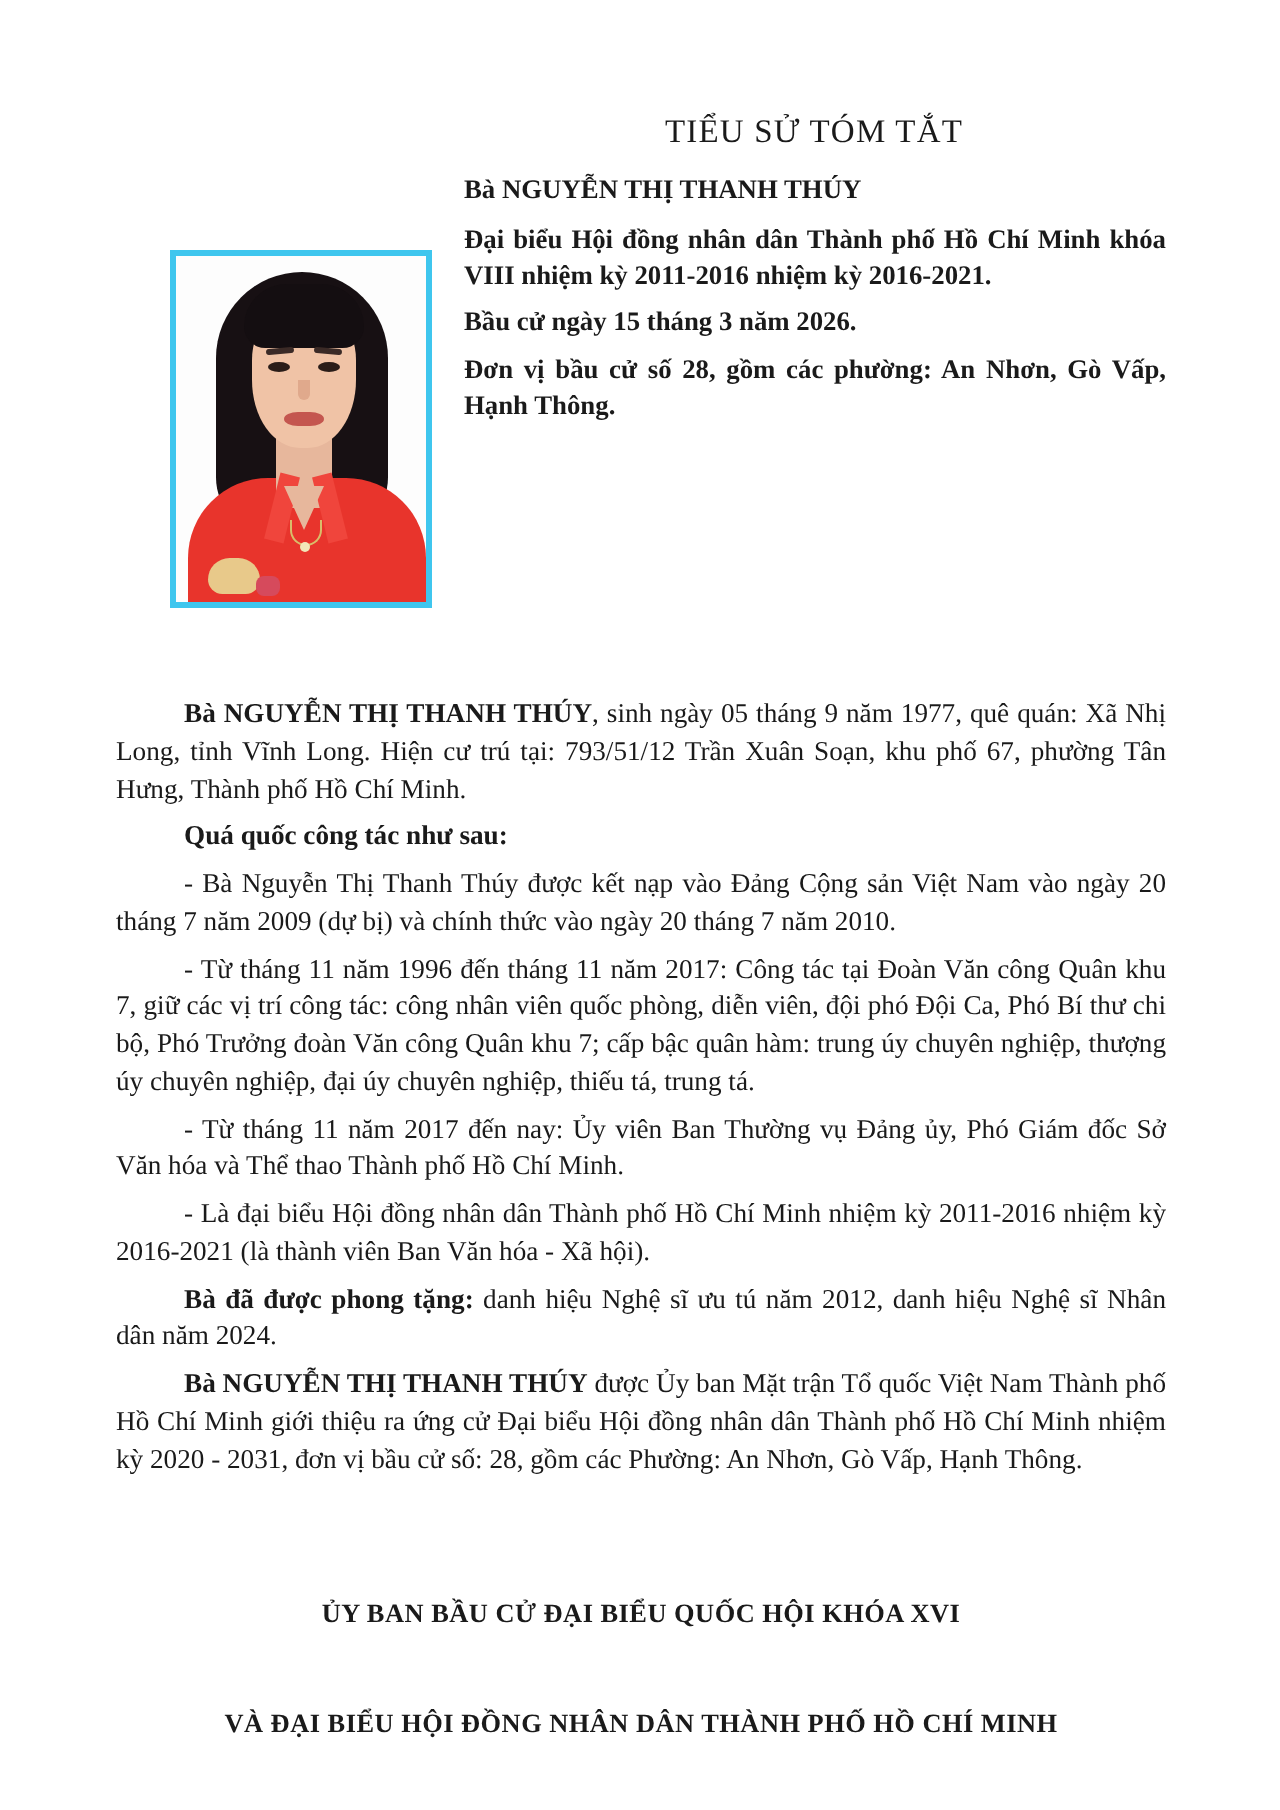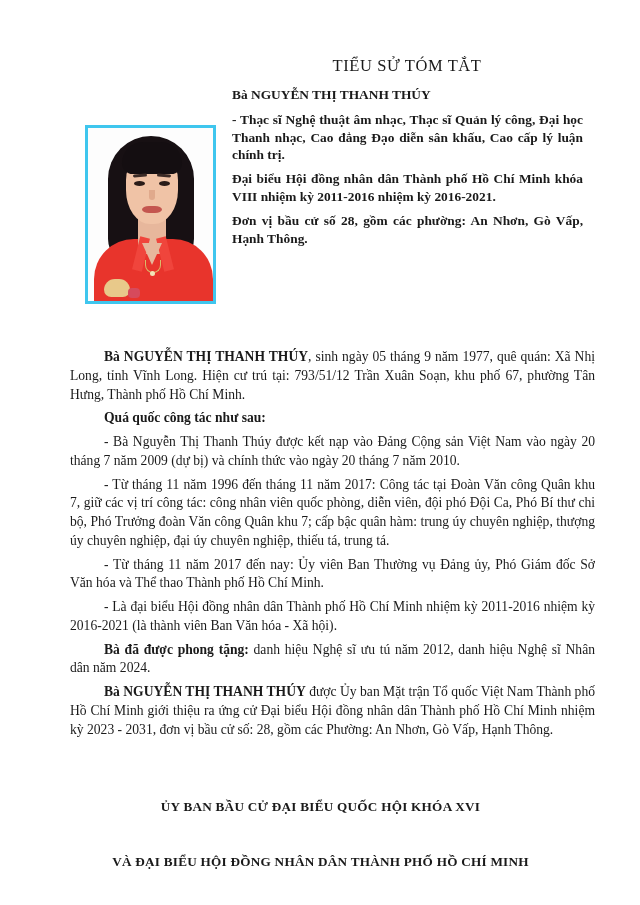--- a/index.html
+++ b/index.html
@@ -192,21 +192,20 @@
   .side-col p.lead {
     margin-bottom: 7px;
   }
 
   
   .body-col {
     position: absolute;
     left: 58px;
     top: 348px;
     width: 525px;
-    margin-left: 12px;
   }
   .body-col p {
     margin: 0 0 5px 0;
     font-size: 13.6px;
     line-height: 1.38;
     text-align: justify;
     text-justify: inter-word;
     text-indent: 34px;
   }
   .body-col b { font-weight: bold; }
@@ -253,34 +252,34 @@
       <div class="ph-brow-r"></div>
       <div class="ph-eye-l"></div>
       <div class="ph-eye-r"></div>
       <div class="ph-nose"></div>
       <div class="ph-lips"></div>
     </div>
   </div>
 
   <div class="side-col">
     <p class="lead">Bà NGUYỄN THỊ THANH THÚY</p>
-    <p>- Thạc sĩ Nghệ thuật âm nhạc, Thạc sĩ Quản lý công, Đại học Thanh nhạc, Cao đẳng Đạo diễn sân khấu, Cao cấp lý luận chính trị.</p>
     <p>Đại biểu Hội đồng nhân dân Thành phố Hồ Chí Minh khóa VIII nhiệm kỳ 2011-2016 nhiệm kỳ 2016-2021.</p>
+    <p>Bầu cử ngày 15 tháng 3 năm 2026.</p>
     <p>Đơn vị bầu cử số 28, gồm các phường: An Nhơn, Gò Vấp, Hạnh Thông.</p>
   </div>
 
   <div class="body-col">
     <p><b>Bà NGUYỄN THỊ THANH THÚY</b><span>, sinh ngày 05 tháng 9 năm 1977, quê quán: Xã Nhị Long, tỉnh Vĩnh Long. Hiện cư trú tại: 793/51/12 Trần Xuân Soạn, khu phố 67, phường Tân Hưng, Thành phố Hồ Chí Minh.</span></p>
     <p><b>Quá quốc công tác như sau:</b></p>
     <p>- Bà Nguyễn Thị Thanh Thúy được kết nạp vào Đảng Cộng sản Việt Nam vào ngày 20 tháng 7 năm 2009 (dự bị) và chính thức vào ngày 20 tháng 7 năm 2010.</p>
     <p>- Từ tháng 11 năm 1996 đến tháng 11 năm 2017: Công tác tại Đoàn Văn công Quân khu 7, giữ các vị trí công tác: công nhân viên quốc phòng, diễn viên, đội phó Đội Ca, Phó Bí thư chi bộ, Phó Trưởng đoàn Văn công Quân khu 7; cấp bậc quân hàm: trung úy chuyên nghiệp, thượng úy chuyên nghiệp, đại úy chuyên nghiệp, thiếu tá, trung tá.</p>
     <p>- Từ tháng 11 năm 2017 đến nay: Ủy viên Ban Thường vụ Đảng ủy, Phó Giám đốc Sở Văn hóa và Thể thao Thành phố Hồ Chí Minh.</p>
     <p>- Là đại biểu Hội đồng nhân dân Thành phố Hồ Chí Minh nhiệm kỳ 2011-2016 nhiệm kỳ 2016-2021 (là thành viên Ban Văn hóa - Xã hội).</p>
     <p><b>Bà đã được phong tặng:</b><span> danh hiệu Nghệ sĩ ưu tú năm 2012, danh hiệu Nghệ sĩ Nhân dân năm 2024.</span></p>
-    <p><b>Bà NGUYỄN THỊ THANH THÚY</b><span> được Ủy ban Mặt trận Tổ quốc Việt Nam Thành phố Hồ Chí Minh giới thiệu ra ứng cử Đại biểu Hội đồng nhân dân Thành phố Hồ Chí Minh nhiệm kỳ 2023 - 2031, đơn vị bầu cử số: 28, gồm các Phường: An Nhơn, Gò Vấp, Hạnh Thông.</span></p>
+    <p><b>Bà NGUYỄN THỊ THANH THÚY</b><span> được Ủy ban Mặt trận Tổ quốc Việt Nam Thành phố Hồ Chí Minh giới thiệu ra ứng cử Đại biểu Hội đồng nhân dân Thành phố Hồ Chí Minh nhiệm kỳ 2020 - 2031, đơn vị bầu cử số: 28, gồm các Phường: An Nhơn, Gò Vấp, Hạnh Thông.</span></p>
   </div>
 
   <div class="footer">
     <div>ỦY BAN BẦU CỬ ĐẠI BIỂU QUỐC HỘI KHÓA XVI</div>
     <div>VÀ ĐẠI BIỂU HỘI ĐỒNG NHÂN DÂN THÀNH PHỐ HỒ CHÍ MINH</div>
     <div>NHIỆM KỲ 2026 – 2031</div>
   </div>
 
 </div>
 

